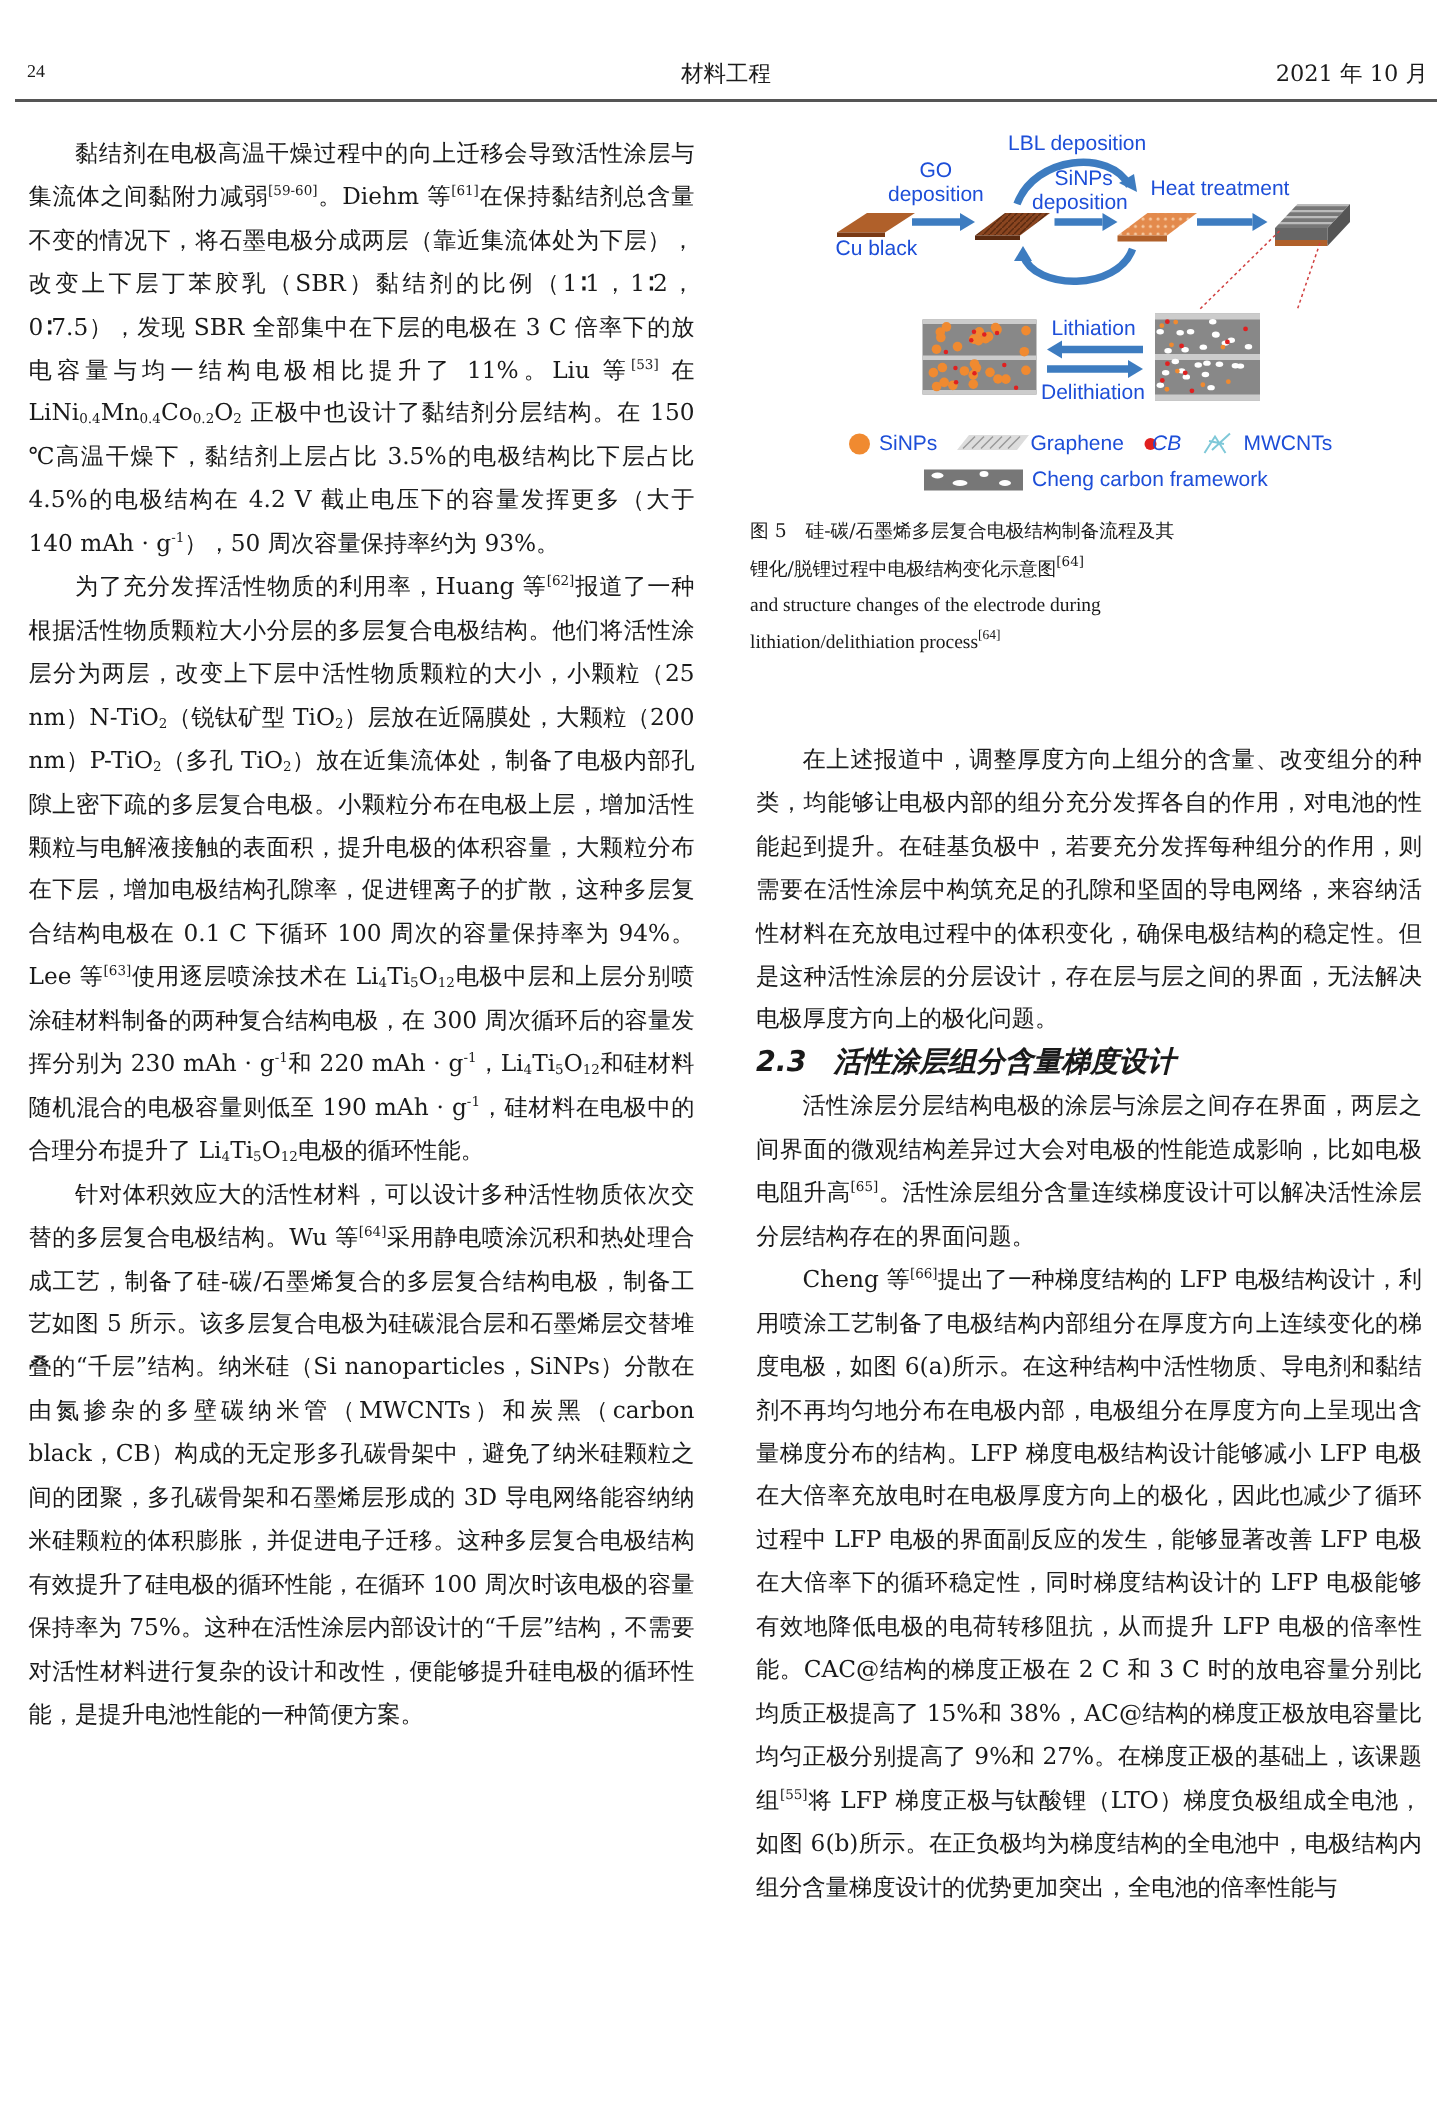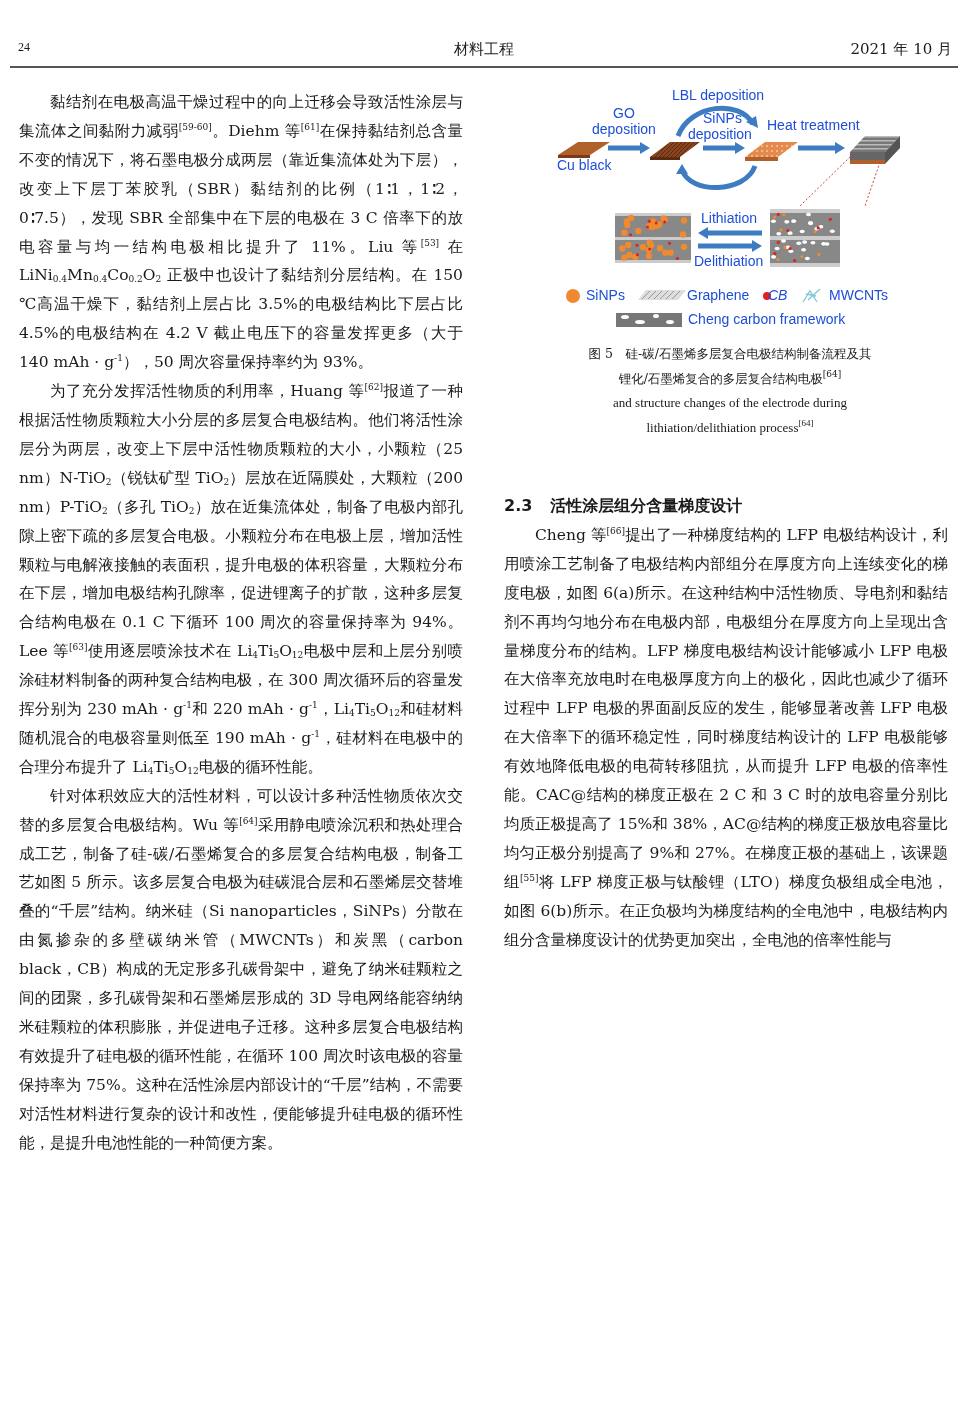--- a/index.html
+++ b/index.html
@@ -10,26 +10,26 @@
   .hdr-title{position:absolute;left:0;right:0;text-align:center;top:10px;font-size:15px;}
   .hdr-date{position:absolute;right:6px;top:10px;font-size:15px;}
   .hdr-rule{position:absolute;left:0;right:0;top:36px;height:2px;background:#555;}
   .col{position:absolute;top:88px;width:444px;font-size:15.5px;line-height:28.9px;text-align:justify;}
   .col.left{left:19px;}
   .col.right{left:504px;top:492px;}
   .col p{margin:0;text-indent:2em;}
   .col p.noind{text-indent:0;}
   sup{font-size:9px;line-height:0;vertical-align:6px;}
   sub{font-size:9px;line-height:0;vertical-align:-2px;margin-top:40px;}
-  .h2{font-weight:bold;font-family:"DejaVu Sans","Liberation Sans",sans-serif;font-size:16px;}
+  .h2{font-weight:bold;font-family:"DejaVu Sans","Liberation Sans",sans-serif;font-size:19px;font-style:italic;}
   .h2 .num{margin-right:18px;}
   .figure{position:absolute;left:540px;top:84px;width:380px;height:256px;font-family:"Liberation Sans",sans-serif;}
   .figure svg{position:absolute;left:0;top:0;}
   .fig-label{position:absolute;font-size:14px;color:#1d4ed8;white-space:nowrap;}
-  .caption{position:absolute;left:500px;width:460px;top:342px;text-align:center;font-size:12.5px;line-height:24.5px;}
+  .caption{position:absolute;left:500px;width:460px;top:342px;font-size:12.5px;line-height:24.5px;}
   .caption div{white-space:nowrap;}
   .cap-en{font-family:"Liberation Serif",serif;font-size:13px;}
 </style>
 </head>
 <body>
 
 <div class="header">
   <span class="hdr-num">24</span>
   <span class="hdr-title">材料工程</span>
   <span class="hdr-date">2021 年 10 月</span>
@@ -221,21 +221,23 @@
   <span class="fig-label" style="left:154px;top:169px;">Delithiation</span>
   <span class="fig-label" style="left:46px;top:203px;">SiNPs</span>
   <span class="fig-label" style="left:147px;top:203px;">Graphene</span>
   <span class="fig-label" style="left:228px;top:203px;font-style:italic;">CB</span>
   <span class="fig-label" style="left:289px;top:203px;">MWCNTs</span>
   <span class="fig-label" style="left:148px;top:227px;">Cheng carbon framework</span>
 </div>
 
 <div class="caption">
   <div>图 5　硅-碳/石墨烯多层复合电极结构制备流程及其</div>
-  <div><span>锂化/石墨烯复合的多层复合结构电极</span><sup>[64]</sup></div>
+  <div><span>锂化/脱锂过程中电极结构变化示意图</span><sup>[64]</sup></div>
   <div class="cap-en">and structure changes of the electrode during</div>
   <div class="cap-en"><span>lithiation/delithiation process</span><sup>[64]</sup></div>
 </div>
 
 <div class="col right">
+  <p>在上述报道中，调整厚度方向上组分的含量、改变组分的种类，均能够让电极内部的组分充分发挥各自的作用，对电池的性能起到提升。在硅基负极中，若要充分发挥每种组分的作用，则需要在活性涂层中构筑充足的孔隙和坚固的导电网络，来容纳活性材料在充放电过程中的体积变化，确保电极结构的稳定性。但是这种活性涂层的分层设计，存在层与层之间的界面，无法解决电极厚度方向上的极化问题。</p>
   <p class="noind h2"><span class="num">2.3</span><span>活性涂层组分含量梯度设计</span></p>
+  <p><span>活性涂层分层结构电极的涂层与涂层之间存在界面，两层之间界面的微观结构差异过大会对电极的性能造成影响，比如电极电阻升高</span><sup>[65]</sup><span>。活性涂层组分含量连续梯度设计可以解决活性涂层分层结构存在的界面问题。</span></p>
   <p><span>Cheng 等</span><sup>[66]</sup><span>提出了一种梯度结构的 LFP 电极结构设计，利用喷涂工艺制备了电极结构内部组分在厚度方向上连续变化的梯度电极，如图 6(a)所示。在这种结构中活性物质、导电剂和黏结剂不再均匀地分布在电极内部，电极组分在厚度方向上呈现出含量梯度分布的结构。LFP 梯度电极结构设计能够减小 LFP 电极在大倍率充放电时在电极厚度方向上的极化，因此也减少了循环过程中 LFP 电极的界面副反应的发生，能够显著改善 LFP 电极在大倍率下的循环稳定性，同时梯度结构设计的 LFP 电极能够有效地降低电极的电荷转移阻抗，从而提升 LFP 电极的倍率性能。CAC@结构的梯度正极在 2 C 和 3 C 时的放电容量分别比均质正极提高了 15%和 38%，AC@结构的梯度正极放电容量比均匀正极分别提高了 9%和 27%。在梯度正极的基础上，该课题组</span><sup>[55]</sup><span>将 LFP 梯度正极与钛酸锂（LTO）梯度负极组成全电池，如图 6(b)所示。在正负极均为梯度结构的全电池中，电极结构内组分含量梯度设计的优势更加突出，全电池的倍率性能与</span></p>
 </div>
 
 </body></html>

